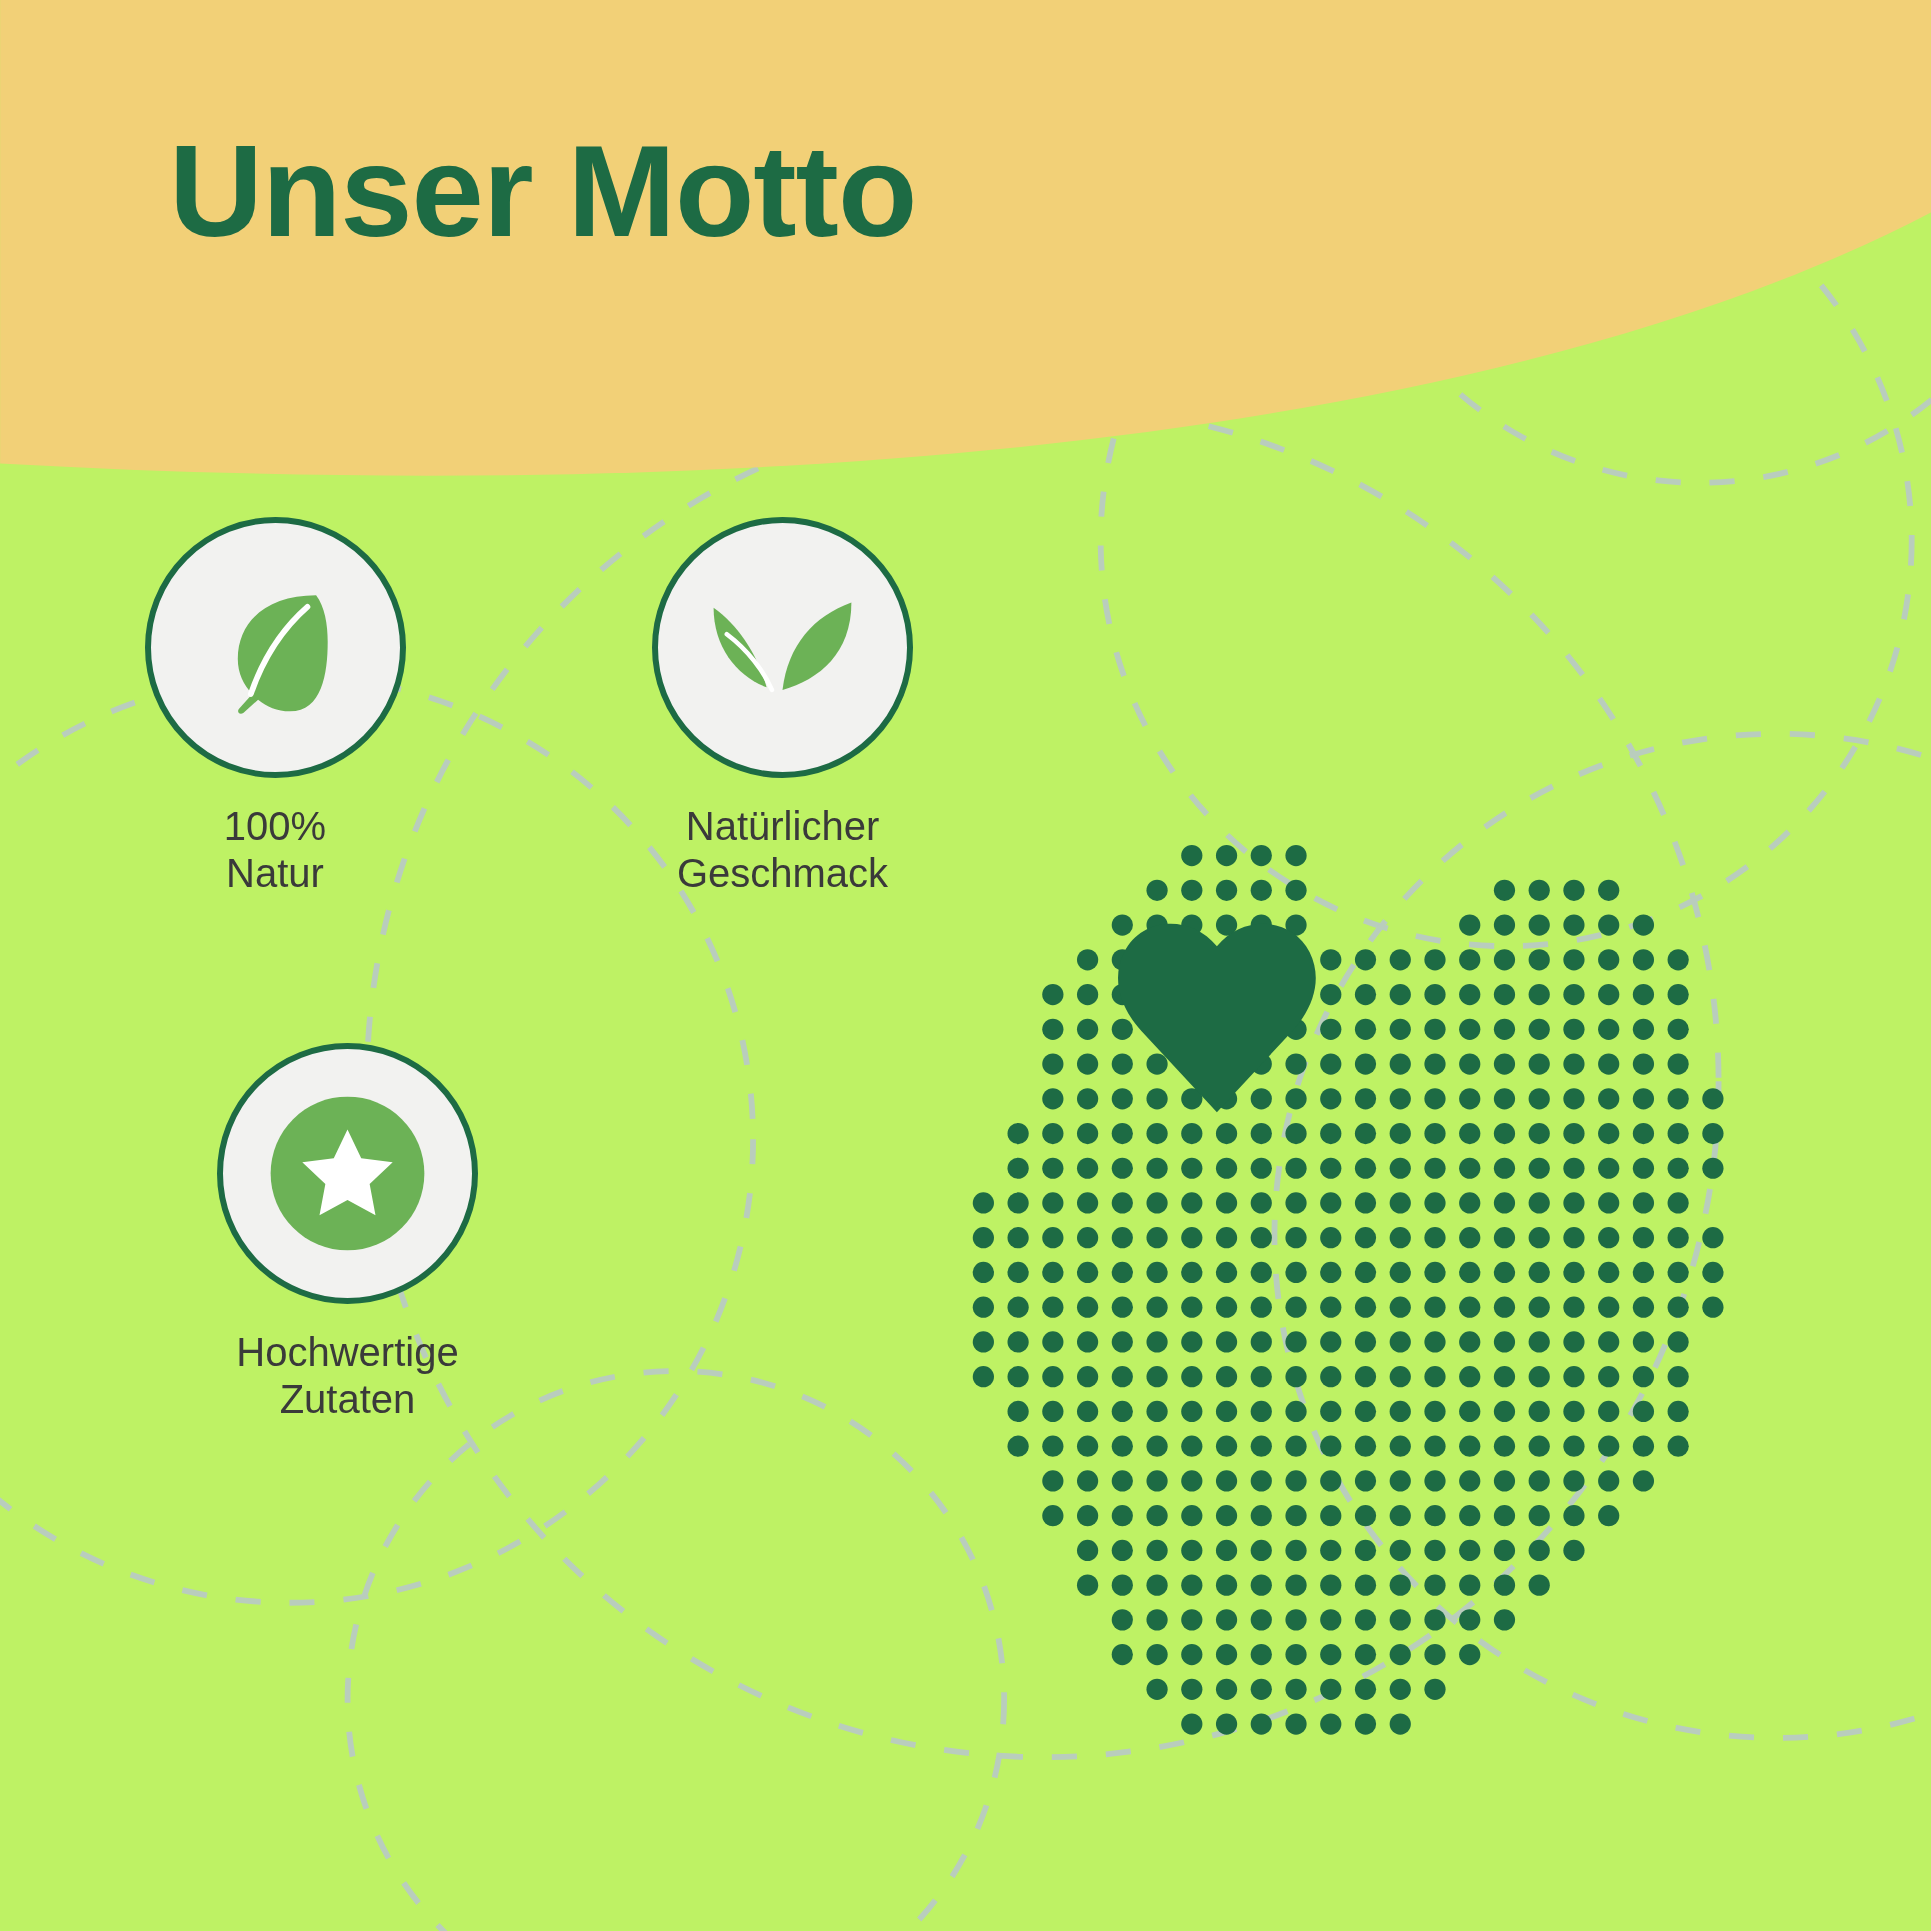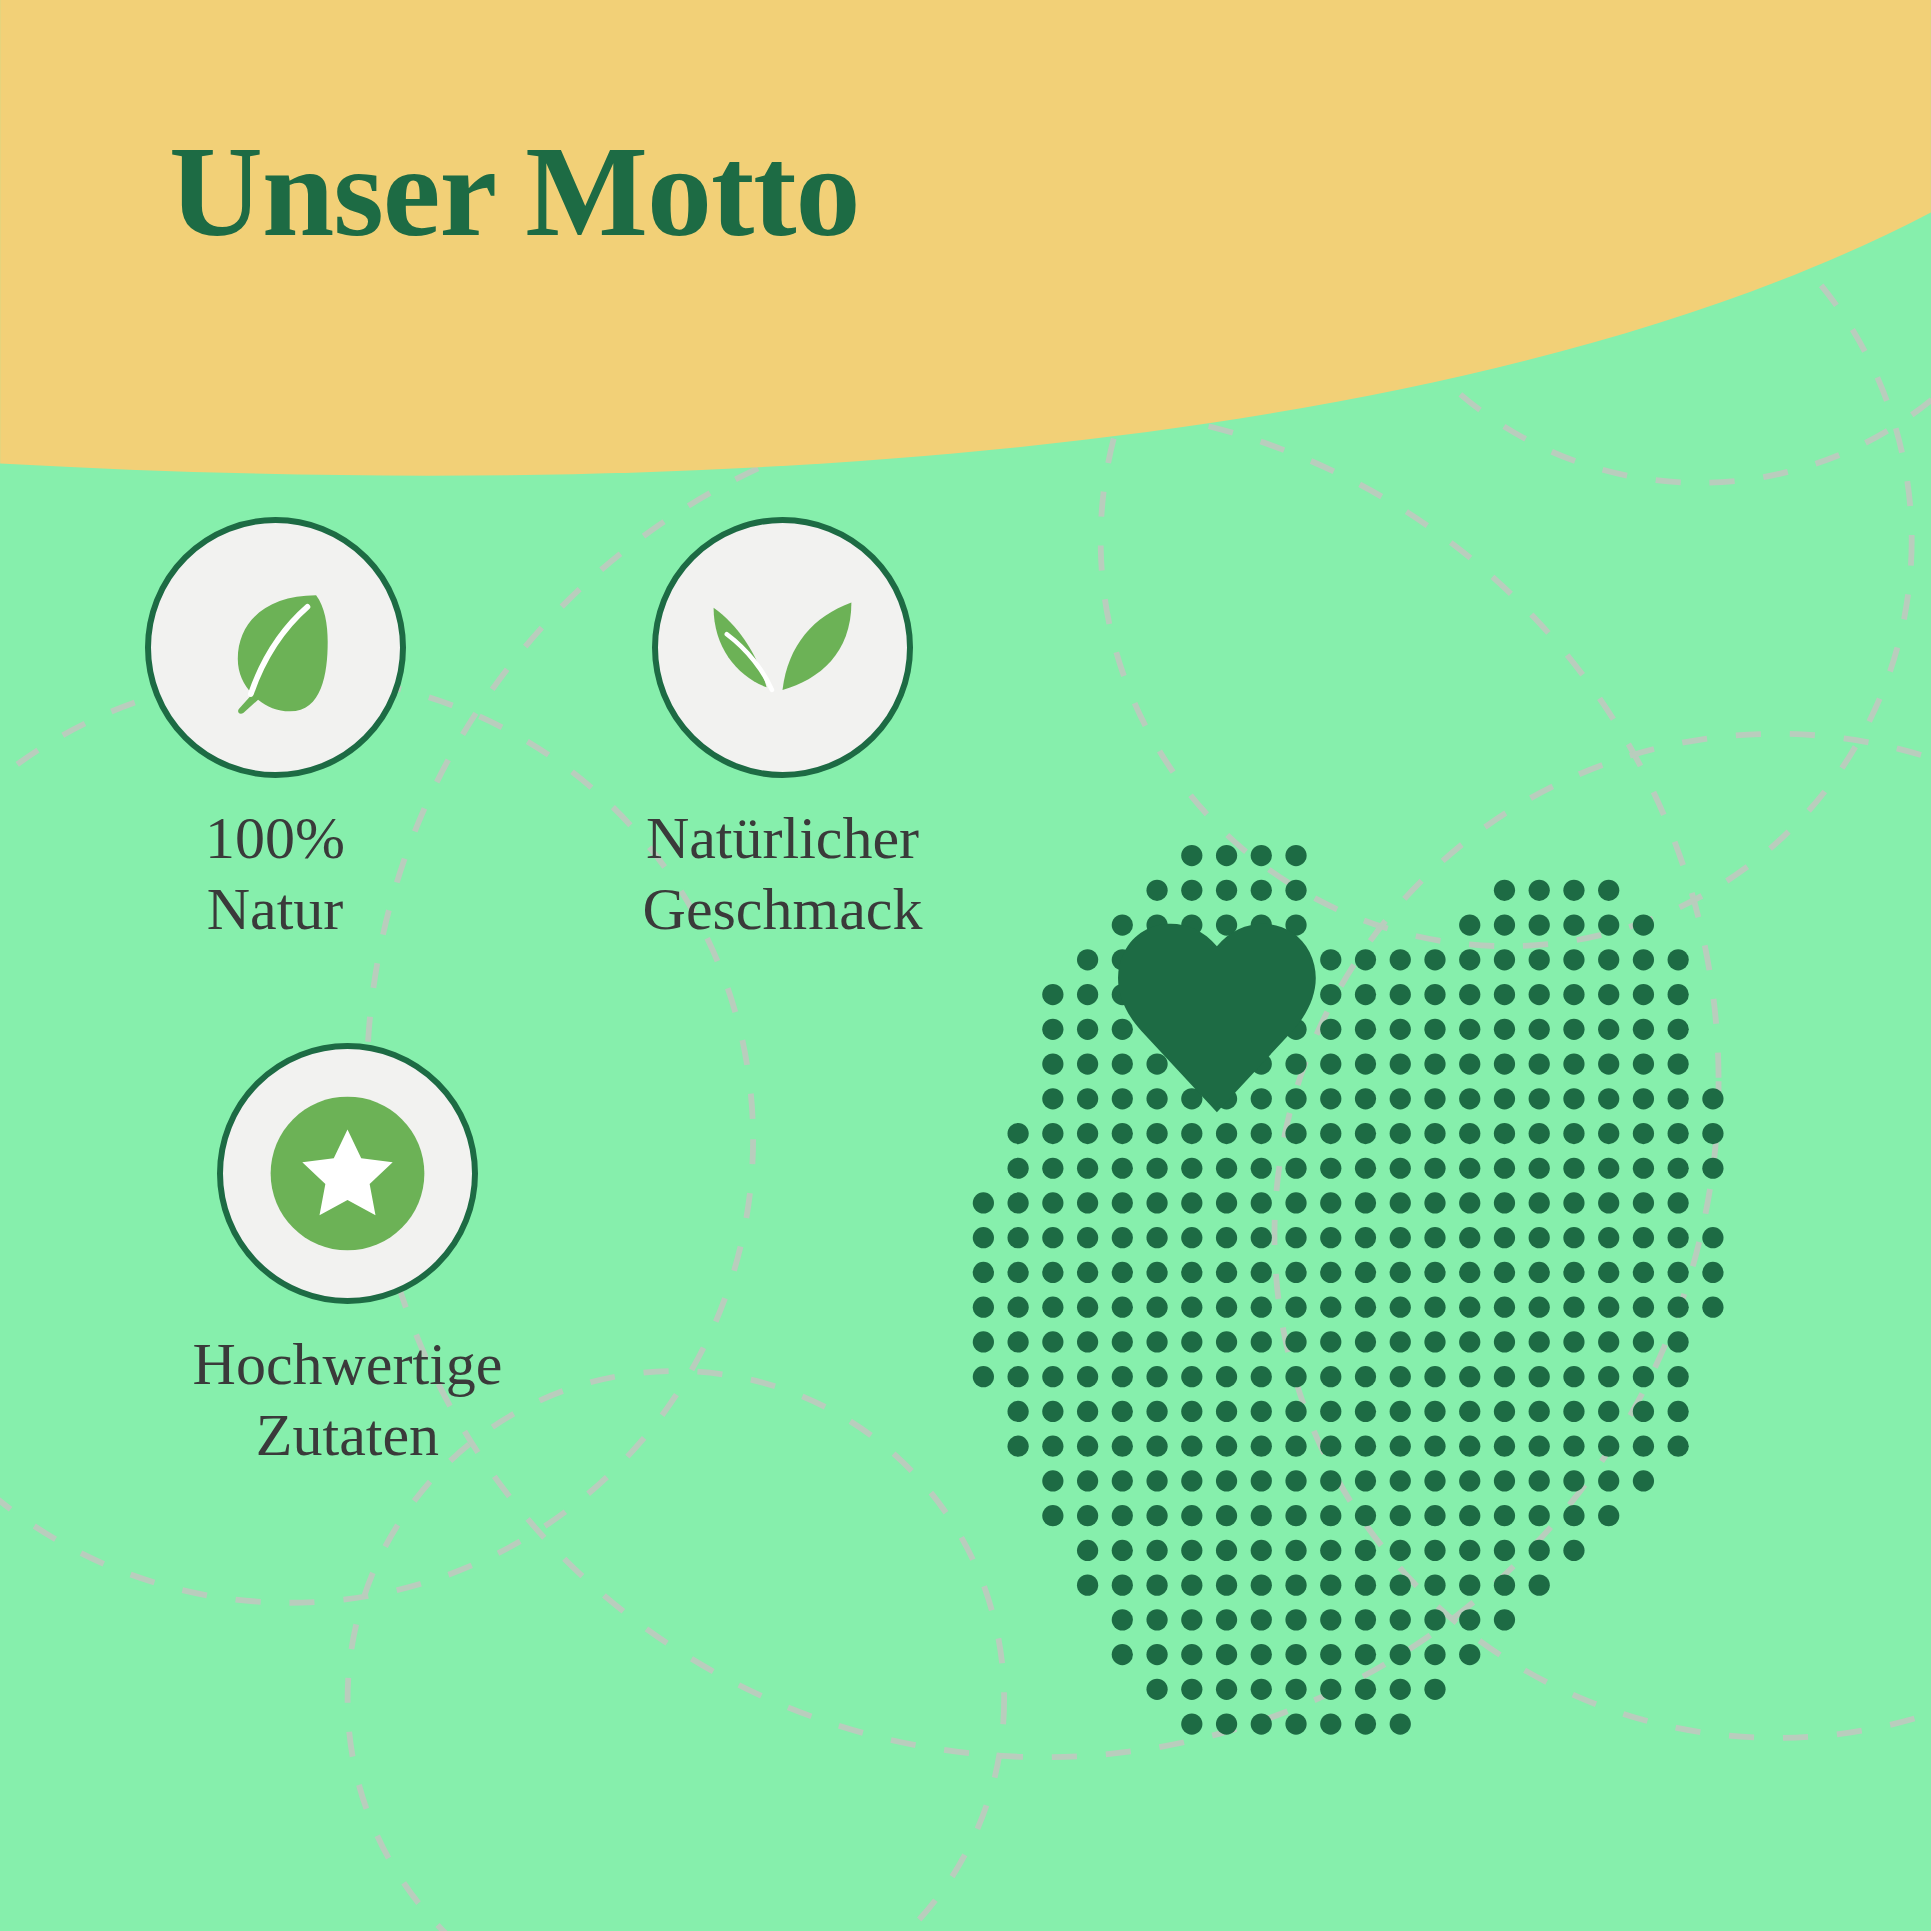--- a/index.html
+++ b/index.html
@@ -4,23 +4,23 @@
 <style>
   html, body {
     margin: 0;
     padding: 0;
     background: #ffffff;
   }
   #canvas {
     position: relative;
     width: 1931px;
     height: 1931px;
-    background: #86efac;
+    background: #bef264;
     overflow: hidden;
-    font-family: Liberation Serif, serif;
+    font-family: Liberation Sans, sans-serif;
   }
   
   #dashed-layer {
     position: absolute;
     left: 0; top: 0;
     width: 1931px; height: 1931px;
     pointer-events: none;
   }
   
   #banner {
@@ -50,21 +50,21 @@
   .badge-ring {
     border: 6.8px solid #1d6b44;
     border-radius: 50%;
     background: #f2f2f0;
     display: flex;
     align-items: center;
     justify-content: center;
     box-sizing: border-box;
   }
   .feature-label {
-    font-size: 60px;
+    font-size: 40px;
     line-height: 1.18;
     color: #3a3a3a;
     font-weight: 400;
     margin-top: 25px;
     white-space: pre-line;
   }
   
   #feature-0 { left: 106px; top: 517px; width: 338px; }
   #feature-0 .badge-ring { width: 261px; height: 261px; margin: 0 auto; }
   #feature-1 { left: 541px; top: 517px; width: 483px; }

